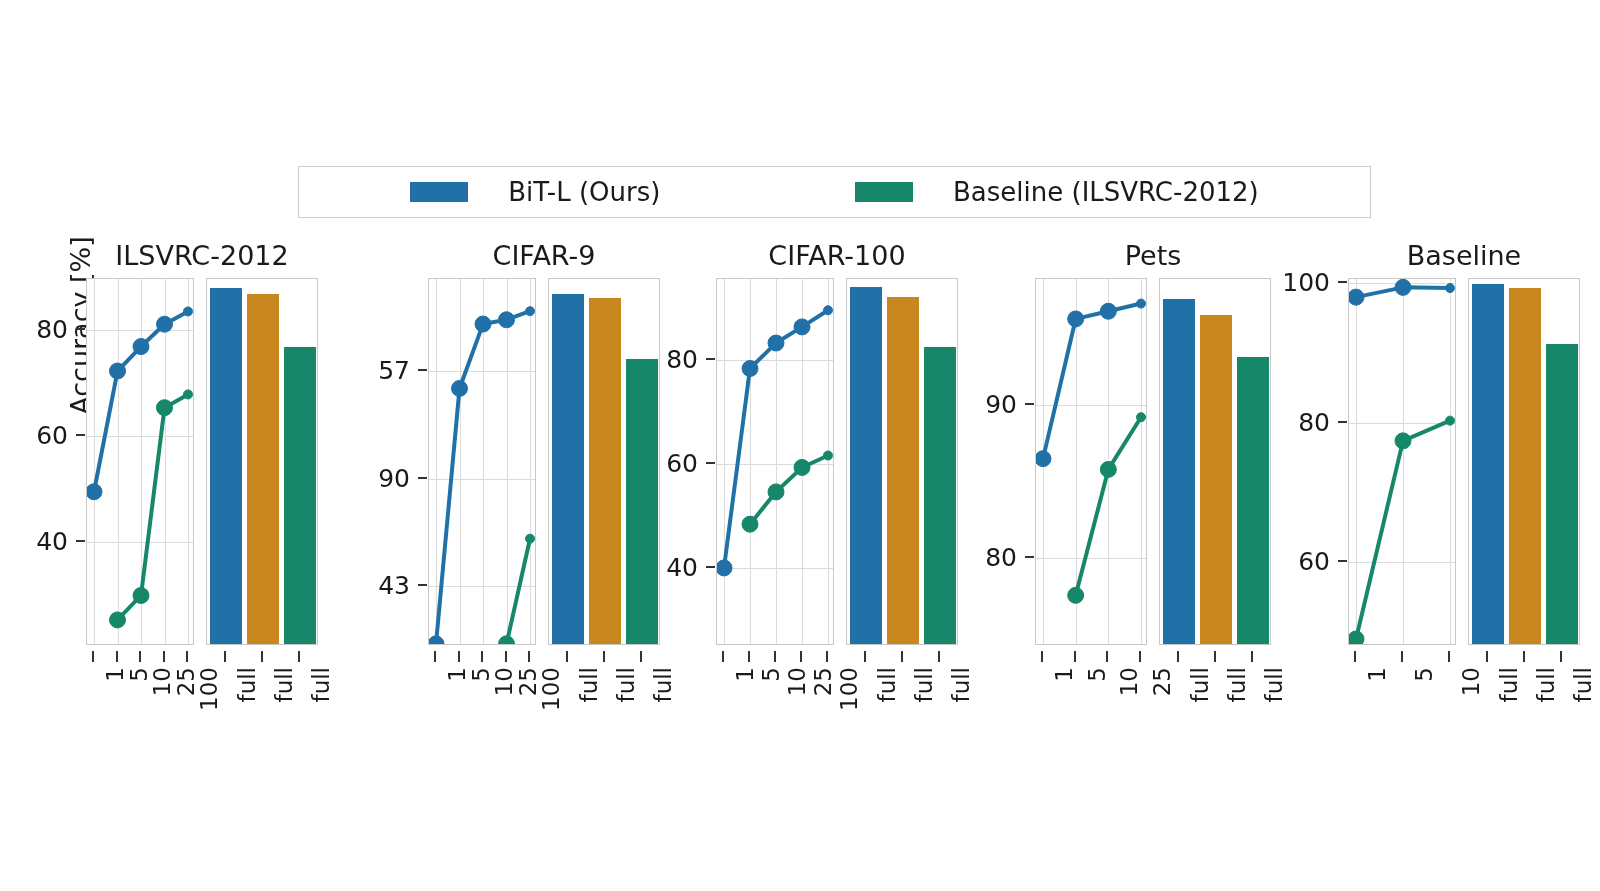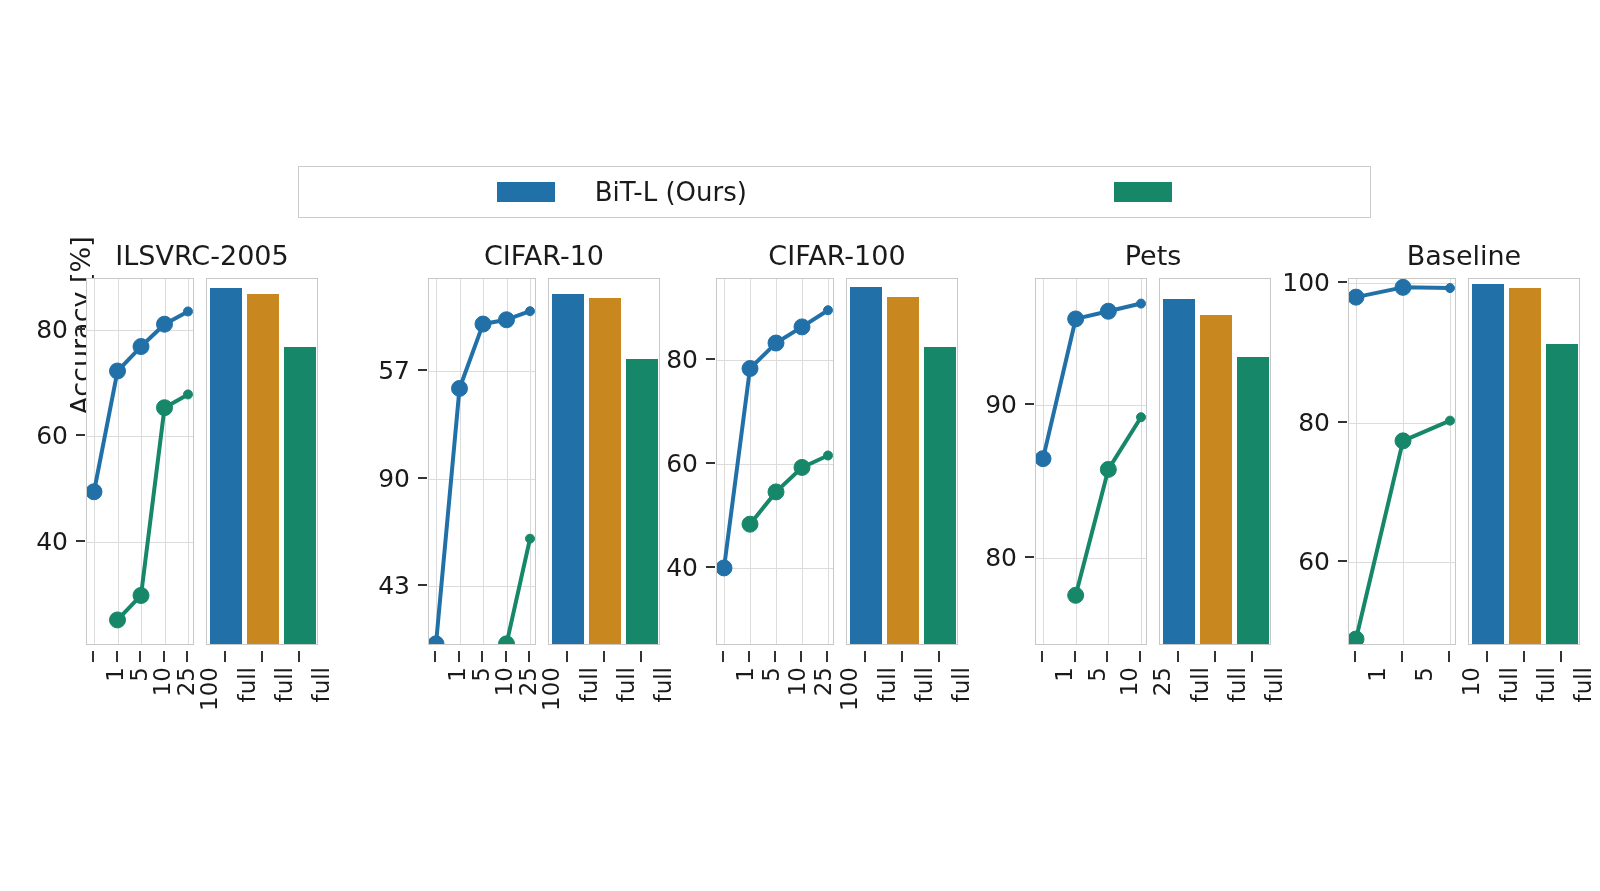--- a/index.html
+++ b/index.html
@@ -155,28 +155,29 @@
 
 <div id="figure">
 
   <div id="legend">
       <div class="legend-entry">
         <span class="legend-swatch" style="background: rgb(33, 113, 168);"></span>
         <span class="legend-label">BiT-L (Ours)</span>
       </div>
       <div class="legend-entry">
         <span class="legend-swatch" style="background: rgb(23, 135, 106);"></span>
+        <span class="legend-label">Baseline (ILSVRC-2012)</span>
       </div>
     </div>
 
   <div id="ylabel">Accuracy [%]</div>
 
   <div id="panels">
       <div class="panel" style="left: 86px; width: 232px;">
-        <div class="panel-title">ILSVRC-2005</div>
+        <div class="panel-title">ILSVRC-2012</div>
         <div class="axes-row" style="width: 232px;">
           <div class="axes" style="left: 0px; width: 108px;">
             <div class="gridline-h" style="top: 263.283px;"></div>
             <div class="gridline-h" style="top: 156.906px;"></div>
             <div class="gridline-h" style="top: 50.529px;"></div>
             <div class="gridline-v" style="left: 7px;"></div>
             <div class="gridline-v" style="left: 30.5px;"></div>
             <div class="gridline-v" style="left: 54px;"></div>
             <div class="gridline-v" style="left: 77.5px;"></div>
             <div class="gridline-v" style="left: 101px;"></div>
@@ -217,21 +218,21 @@
         <div class="xtick-mark" style="left: 100px; top: 411px;"></div>
         <div class="xtick-label" style="left: 110px; top: 427px;">100</div>
         <div class="xtick-mark" style="left: 137.667px; top: 411px;"></div>
         <div class="xtick-label" style="left: 147.667px; top: 427px;">full</div>
         <div class="xtick-mark" style="left: 175px; top: 411px;"></div>
         <div class="xtick-label" style="left: 185px; top: 427px;">full</div>
         <div class="xtick-mark" style="left: 212.333px; top: 411px;"></div>
         <div class="xtick-label" style="left: 222.333px; top: 427px;">full</div>
       </div>
       <div class="panel" style="left: 428px; width: 232px;">
-        <div class="panel-title">CIFAR-10</div>
+        <div class="panel-title">CIFAR-9</div>
         <div class="axes-row" style="width: 232px;">
           <div class="axes" style="left: 0px; width: 108px;">
             <div class="gridline-h" style="top: 306.906px;"></div>
             <div class="gridline-h" style="top: 199.596px;"></div>
             <div class="gridline-h" style="top: 92.2865px;"></div>
             <div class="gridline-v" style="left: 7px;"></div>
             <div class="gridline-v" style="left: 30.5px;"></div>
             <div class="gridline-v" style="left: 54px;"></div>
             <div class="gridline-v" style="left: 77.5px;"></div>
             <div class="gridline-v" style="left: 101px;"></div>

